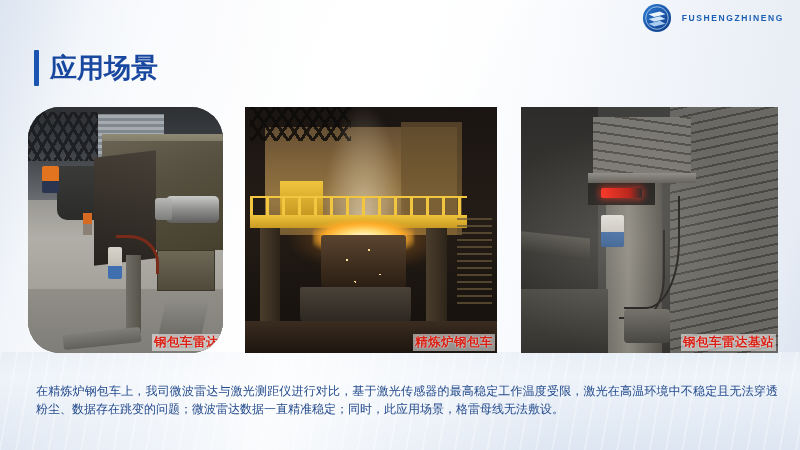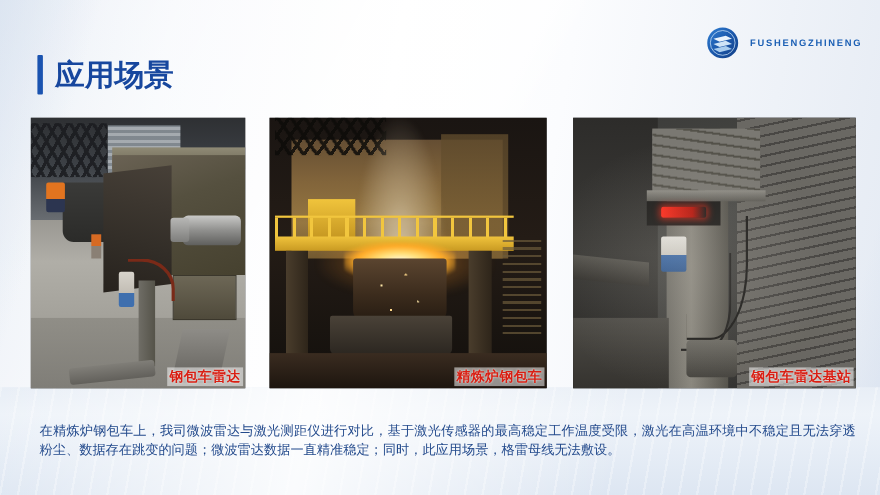--- a/index.html
+++ b/index.html
@@ -32,21 +32,21 @@
   }
   .bottom-streaks {
     position:absolute; left:0; right:0; top:352px; height:98px;
     background:repeating-linear-gradient(100deg,
       rgba(255,255,255,0.55) 0px, rgba(255,255,255,0.55) 2px,
       rgba(214,225,240,0.0) 2px, rgba(214,225,240,0.0) 16px);
     opacity:.55; pointer-events:none;
   }
 
   
-  .logo { position:absolute; right:16px; top:24px; display:flex; align-items:center; gap:10px; }
+  .logo { position:absolute; right:16px; top:3px; display:flex; align-items:center; gap:10px; }
   .logo-mark { width:30px; height:30px; flex:0 0 30px; }
   .logo-text { display:flex; flex-direction:column; line-height:1; }
   .logo-en {
     font-size:8.5px; letter-spacing:1.6px; font-weight:700; color:#1b5fb4;
     font-family:"Liberation Sans",sans-serif;
   }
   .logo-cn {
     font-size:17px; font-weight:700; color:#123f86; letter-spacing:2px;
     margin-top:2px; font-family:"DejaVu Sans",sans-serif;
   }
@@ -58,21 +58,21 @@
     font-size:27px; font-weight:700; color:#17479e; letter-spacing:0px;
     font-family:"DejaVu Sans",sans-serif; white-space:nowrap;
   }
   .title-sub {
     font-size:20px; font-weight:700; color:#17479e;
     font-family:"DejaVu Sans",sans-serif;
   }
 
   
   .photo { position:absolute; overflow:hidden; background:#2a2a2a; }
-  .p1 { left:28px;  top:107px; width:195px; height:246px; }
+  .p1 { left:28px;  top:107px; width:195px; height:246px;border-radius:32px; }
   .p2 { left:245px; top:107px; width:252px; height:246px; }
   .p3 { left:521px; top:107px; width:257px; height:246px; }
 
   .caption {
     position:absolute; bottom:2px; right:2px;
     color:#d91f13; font-weight:700; font-size:12.5px;
     font-family:"DejaVu Sans",sans-serif;
     background:rgba(245,245,245,0.55);
     padding:0 2px; letter-spacing:.5px;
     text-shadow:0 0 2px rgba(255,255,255,.9);

